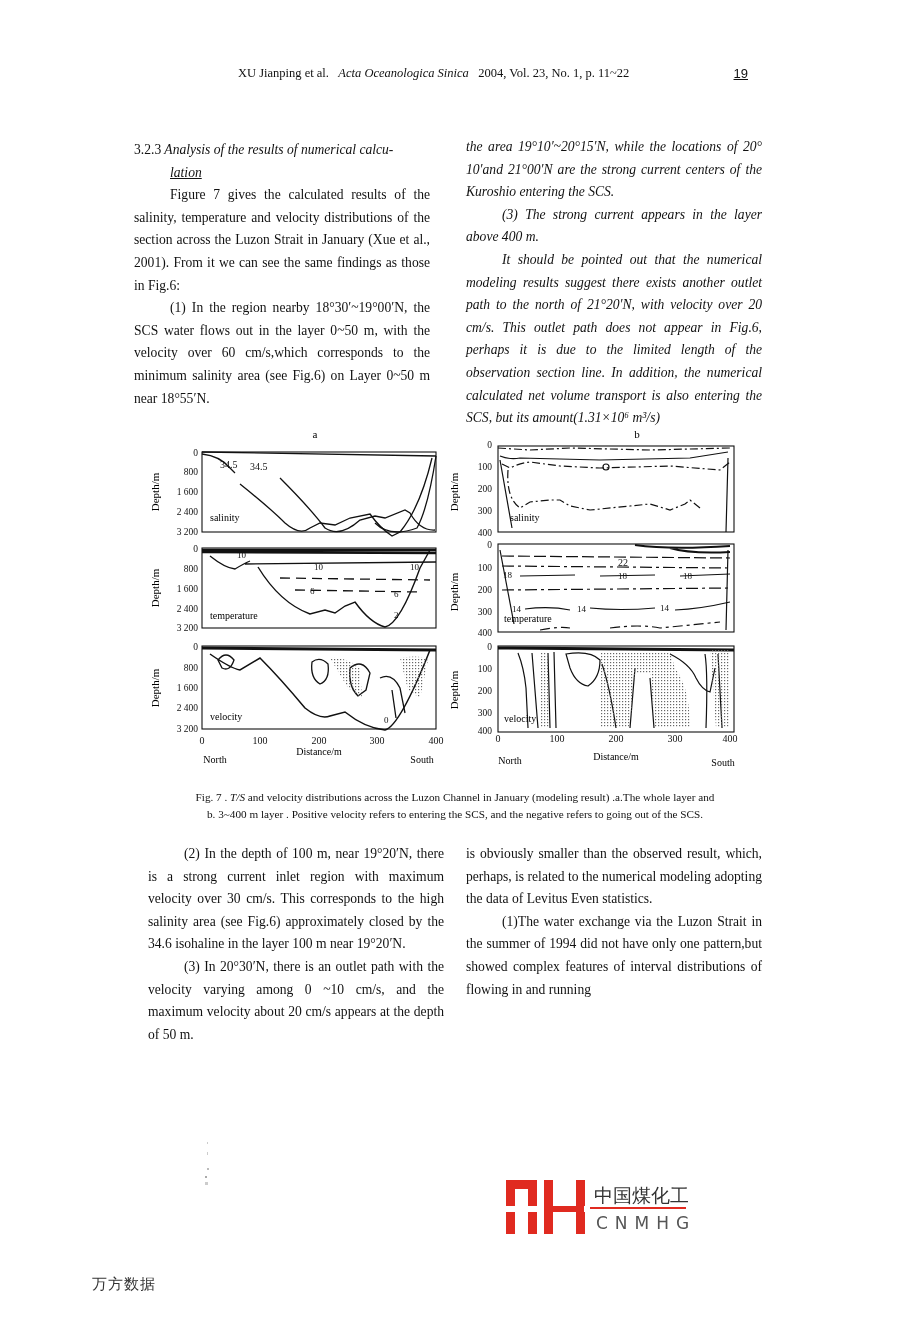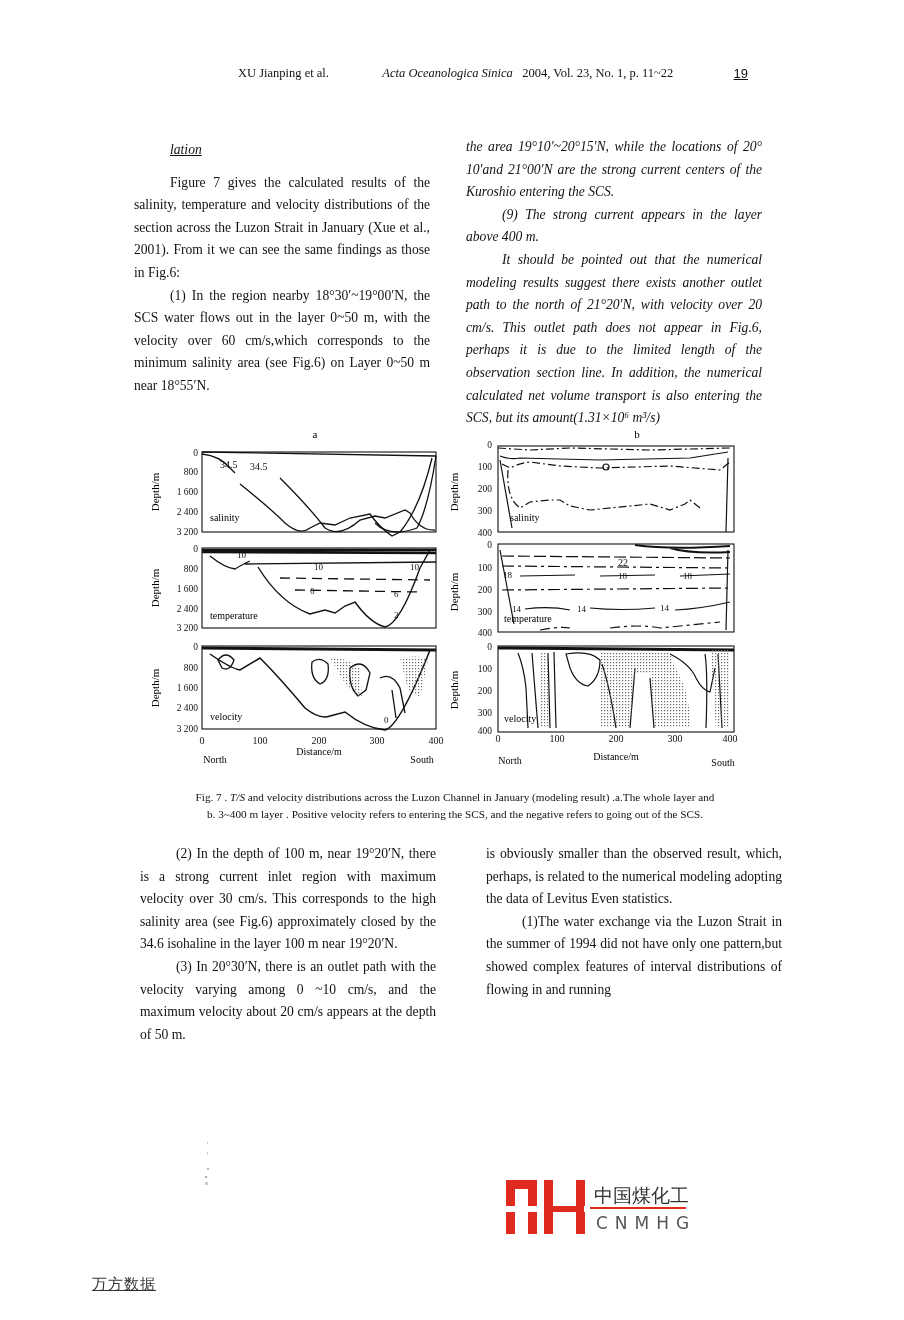--- a/index.html
+++ b/index.html
@@ -1,59 +1,63 @@
 <!DOCTYPE html>
 <html><head>
 <meta charset="utf-8">
 <style>
   html, body { margin: 0; padding: 0; background: #ffffff; }
   body { width: 904px; height: 1320px; position: relative; overflow: hidden;
          font-family: "Liberation Serif", "DejaVu Serif", serif; color: #111; }
   .abs { position: absolute; }
   .header { left: 238px; top: 66px; width: 510px; font-size: 12.5px; white-space: nowrap; }
-  .header .journal { font-style: italic; margin-left: 44px; }
+  .header .journal { font-style: italic; }
   .header .pageno { position: absolute; right: 0; top: 0; font-family: "Liberation Sans", sans-serif; font-size: 13px; text-decoration: underline; }
   .col { font-size: 13.6px; line-height: 22.6px; text-align: justify; }
   .col p { margin: 0; }
   .indent { text-indent: 36px; }
   .sec-title { font-style: italic; }
   .sec-title .num { font-style: normal; }
   .hang { padding-left: 36px; }
   .col-left-top { left: 134px; top: 139px; width: 296px; }
   .col-right-top { left: 466px; top: 136px; width: 296px; font-style: italic; }
-  .col-left-bot { left: 140px; top: 843px; width: 296px; }
-  .col-right-bot { left: 486px; top: 843px; width: 296px; }
+  .col-left-bot { left: 148px; top: 843px; width: 296px; }
+  .col-right-bot { left: 466px; top: 843px; width: 296px; }
   .h4 { font-weight: bold; margin-top: 22px !important; margin-bottom: 22px !important; }
   .caption { left: 140px; top: 789px; width: 630px; font-size: 11.2px; line-height: 17px; text-align: center; }
   .caption i { font-style: italic; }
   .fig { left: 130px; top: 428px; width: 640px; height: 350px; }
   .fig text { font-family: "Liberation Serif", "DejaVu Serif", serif; }
   .logo { left: 506px; top: 1176px; width: 210px; height: 64px; }
-  .wanfang { left: 92px; top: 1275px; font-family: "DejaVu Sans", sans-serif; font-size: 15px; color: #333; letter-spacing: 1px; text-decoration: underline; }
+  .wanfang { left: 92px; top: 1275px; font-family: "DejaVu Sans", sans-serif; font-size: 15px; color: #333; letter-spacing: 1px; }
   .dots { left: 203px; top: 1140px; width: 10px; height: 50px; }
 </style>
 </head>
 <body>
 
 <div class="abs header">
   <span>XU Jianping et al.</span>&nbsp;&nbsp;
   <span class="journal">Acta Oceanologica Sinica</span>&nbsp;&nbsp;
   <span>2004, Vol. 23, No. 1, p. 11~22</span>
   <span class="pageno">19</span>
 </div>
 
 <div class="abs col col-left-top">
-  <p class="sec-title hang" style="margin-bottom:10px;text-decoration:underline;">lation</p>
+  <p class="sec-title" style="text-align:left;">
+    <span class="num">3.2.3</span>
+    <span>Analysis of the results of numerical calcu-</span>
+  </p>
+  <p class="sec-title hang" style="text-decoration:underline;">lation</p>
   <p class="indent">Figure 7 gives the calculated results of the salinity, temperature and velocity distributions of the section across the Luzon Strait in January (Xue et al., 2001). From it we can see the same findings as those in Fig.6:</p>
   <p class="indent">(1) In the region nearby 18°30′~19°00′N, the SCS water flows out in the layer 0~50 m, with the velocity over 60 cm/s,which corresponds to the minimum salinity area (see Fig.6) on Layer 0~50 m near 18°55′N.</p>
 </div>
 
 <div class="abs col col-right-top">
   <p>the area 19°10′~20°15′N, while the locations of 20° 10′and 21°00′N are the strong current centers of the Kuroshio entering the SCS.</p>
-  <p class="indent">(9) The strong current appears in the layer above 400 m.</p>
+  <p class="indent">(3) The strong current appears in the layer above 400 m.</p>
   <p class="indent">It should be pointed out that the numerical modeling results suggest there exists another outlet path to the north of 21°20′N, with velocity over 20 cm/s. This outlet path does not appear in Fig.6, perhaps it is due to the limited length of the observation section line. In addition, the numerical calculated net volume transport is also entering the SCS, but its amount(1.31×10⁶ m³/s)</p>
 </div>
 
 <svg class="abs fig" viewBox="0 0 640 350" width="640" height="350">
 
   <text x="185" y="10" font-size="11" text-anchor="middle">a</text>
   <text x="507" y="10" font-size="11" text-anchor="middle">b</text>
 
   <g fill="none" stroke="#111" stroke-width="1.3">
 

